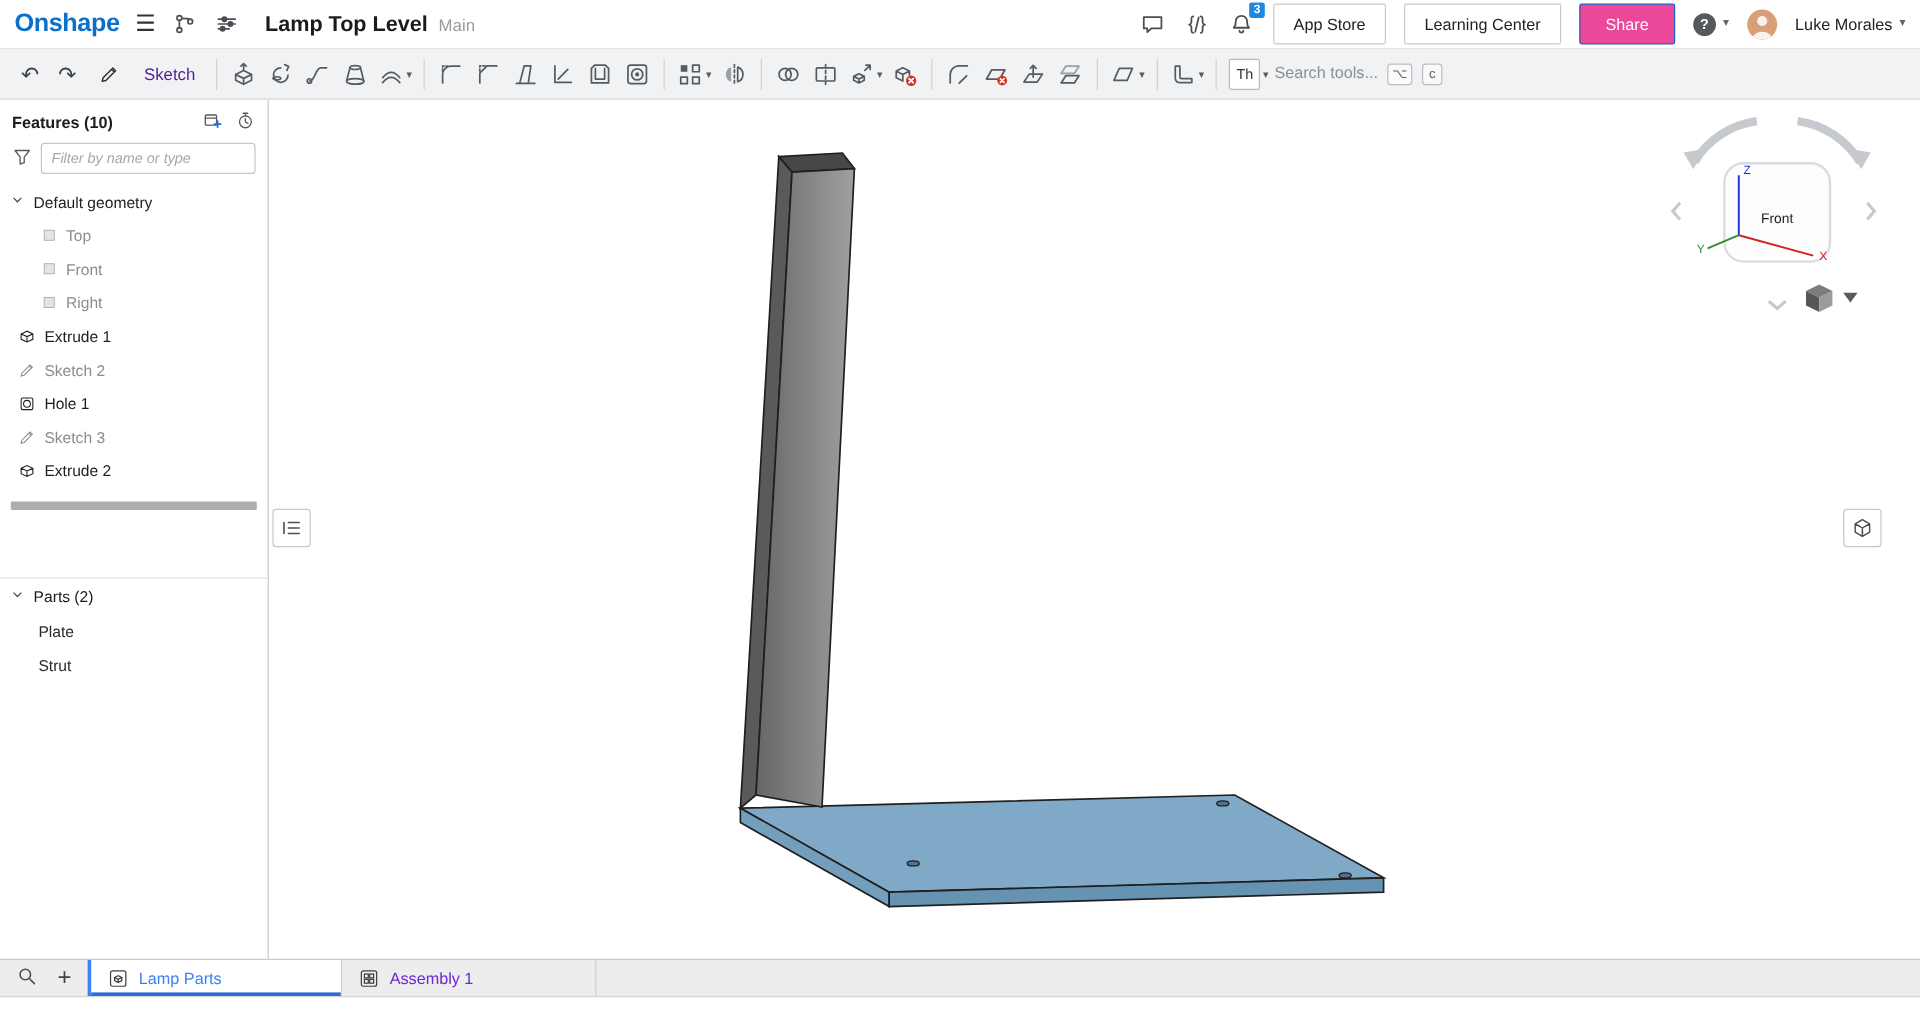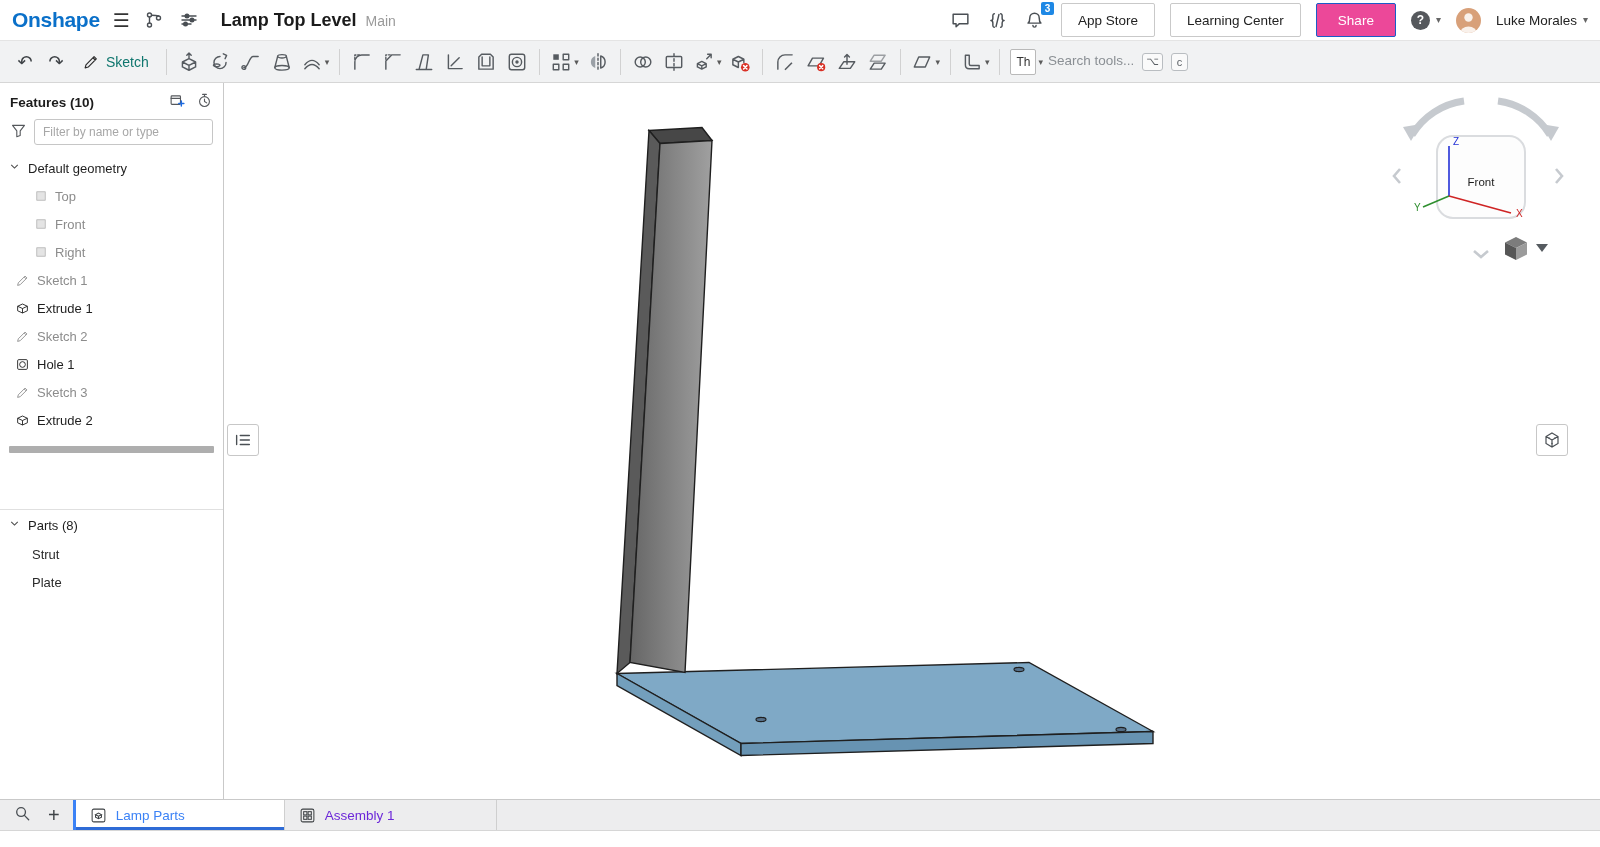--- a/index.html
+++ b/index.html
@@ -23,36 +23,36 @@
   .help{width:19px;height:19px;border-radius:50%;background:#55585c;color:#fff;font-size:12px;display:flex;align-items:center;justify-content:center;font-weight:bold}
   .caret{font-size:10px;color:#666;line-height:1}
   .avatar{width:25px;height:25px;border-radius:50%;background:#d8a079;display:flex;align-items:flex-end;justify-content:center;overflow:hidden}
   .user{display:flex;align-items:center;gap:6px;font-size:13.5px;color:#222}
 
   
   .toolbar{position:absolute;top:41px;left:0;right:0;height:42px;background:#f1f2f3;border-bottom:1px solid #d6d6d6;display:flex;align-items:center;padding:0 10px;gap:1px;z-index:5}
   .tbtn{height:32px;min-width:30px;padding:0 3px;display:flex;align-items:center;justify-content:center;border-radius:3px;color:#444;cursor:pointer}
   .tbtn svg{stroke:#565b60;fill:none;stroke-width:1.3;stroke-linecap:round;stroke-linejoin:round}
   .tbtn .glyph{font-size:18px;color:#3f4347;line-height:1}
-  .sketchbtn{display:flex;align-items:center;gap:6px;padding:0 10px;font-size:14px;color:#0f766e}
+  .sketchbtn{display:flex;align-items:center;gap:20px;padding:0 10px;font-size:14px;color:#4c1d95}
   .sketchbtn svg{stroke:#2b2b2b}
   .sep{width:1px;height:26px;background:#d1d1d1;margin:0 6px;flex:none}
   .ddcaret{font-size:9px;color:#5a5a5a;margin-left:2px}
   .thbox{border:1px solid #b9b9b9;background:#fff;border-radius:2px;width:26px;height:26px;display:flex;align-items:center;justify-content:center;font-size:12px;color:#333}
   .searchtools{display:flex;gap:8px;margin-left:1px;color:#8a8f94;font-size:13.5px;cursor:pointer}
   .key{border:1px solid #b9bdc1;border-radius:3px;background:#fafafa;color:#5a5f64;font-size:11px;height:18px;min-width:17px;padding:0 3px;display:flex;align-items:center;justify-content:center}
 
   
   .fpanel{position:absolute;left:0;top:83px;bottom:47px;width:224px;background:#fff;border-right:1px solid #c9c9c9;z-index:4;overflow:hidden}
   .fp-head{display:flex;align-items:center;padding:9px 10px 7px 10px}
   .fp-head .title{font-weight:bold;font-size:13.5px;color:#1c1c1c}
   .fp-head-icons{margin-left:auto;display:flex;gap:10px}
   .fp-head-icons svg,.fp-filter svg{stroke:#55585c;fill:none;stroke-width:1.3;stroke-linecap:round;stroke-linejoin:round}
   .fp-filter{display:flex;align-items:center;gap:7px;padding:0 10px 9px 10px}
-  .fp-filter input{flex:1;height:26px;border:1px solid #c6c6c6;border-radius:3px;padding:0 8px;font-size:12px;color:#555;font-family:inherit;outline:none}
+  .fp-filter input{flex:1;height:26px;border:1px solid #c6c6c6;border-radius:3px;padding:0 8px;font-size:12px;font-style:italic;color:#555;font-family:inherit;outline:none}
   .fp-filter input::placeholder{color:#a7a7a7}
   .row{display:flex;align-items:center;height:28px;gap:7px;padding-left:8px;font-size:13px;color:#1f1f1f;cursor:pointer}
   .row svg{flex:none}
   .row .exp svg{stroke:#4a4a4a;fill:none;stroke-width:1.6}
   .row.child{padding-left:34px;color:#8c8c8c}
   .row.feat{padding-left:15px}
   .row.feat svg{stroke:currentColor;fill:none;stroke-width:1.2}
   .row.gray{color:#8c8c8c}
   .rollback{height:7px;background:#aeaeae;margin:12px 9px 0 9px;border-radius:1px;cursor:row-resize}
   .fp-spacer{height:56px}
@@ -370,26 +370,20 @@
       </svg>
     <span>Front</span>
   </div>
   <div class="row child">
     <svg width="14" height="14" viewBox="0 0 20 20">
         <rect x="4" y="4" width="12" height="12" fill="#e4e4e4" stroke="#a6a6a6"></rect>
       </svg>
     <span>Right</span>
   </div>
 
-  <div class="row feat gray">
-    <svg width="15" height="15" viewBox="0 0 20 20">
-        <path d="M3.5 16.5 l.9-3.4 9-9 2.5 2.5 -9 9 z M12.2 5.3 l2.5 2.5"></path>
-      </svg>
-    <span>Sketch 1</span>
-  </div>
   <div class="row feat">
     <svg width="15" height="15" viewBox="0 0 20 20">
         <path d="M3.5 7 L10 4 l6.5 3 v6 L10 16 3.5 13 z M3.5 7 L10 10 l6.5-3 M10 10 v6"></path>
       </svg>
     <span>Extrude 1</span>
   </div>
   <div class="row feat gray">
     <svg width="15" height="15" viewBox="0 0 20 20">
         <path d="M3.5 16.5 l.9-3.4 9-9 2.5 2.5 -9 9 z M12.2 5.3 l2.5 2.5"></path>
       </svg>
@@ -416,27 +410,27 @@
   </div>
 
   <div class="rollback"></div>
   <div class="fp-spacer"></div>
 
   <div class="parts-divider"></div>
   <div class="row parts-head">
     <span class="exp"><svg width="13" height="13" viewBox="0 0 20 20">
           <path d="M5 7.5 l5 5 5-5"></path>
         </svg></span>
-    <span>Parts (8)</span>
+    <span>Parts (2)</span>
+  </div>
+  <div class="row part">
+    <span>Plate</span>
   </div>
   <div class="row part">
     <span>Strut</span>
-  </div>
-  <div class="row part">
-    <span>Plate</span>
   </div>
 </aside>
 
 <div class="flyout-handle">
   <svg width="20" height="20" viewBox="0 0 22 22">
       <path d="M8 6 h10 M8 11 h10 M8 16 h10 M4 6 v10"></path>
     </svg>
 </div>
 
 <div class="viewport">

